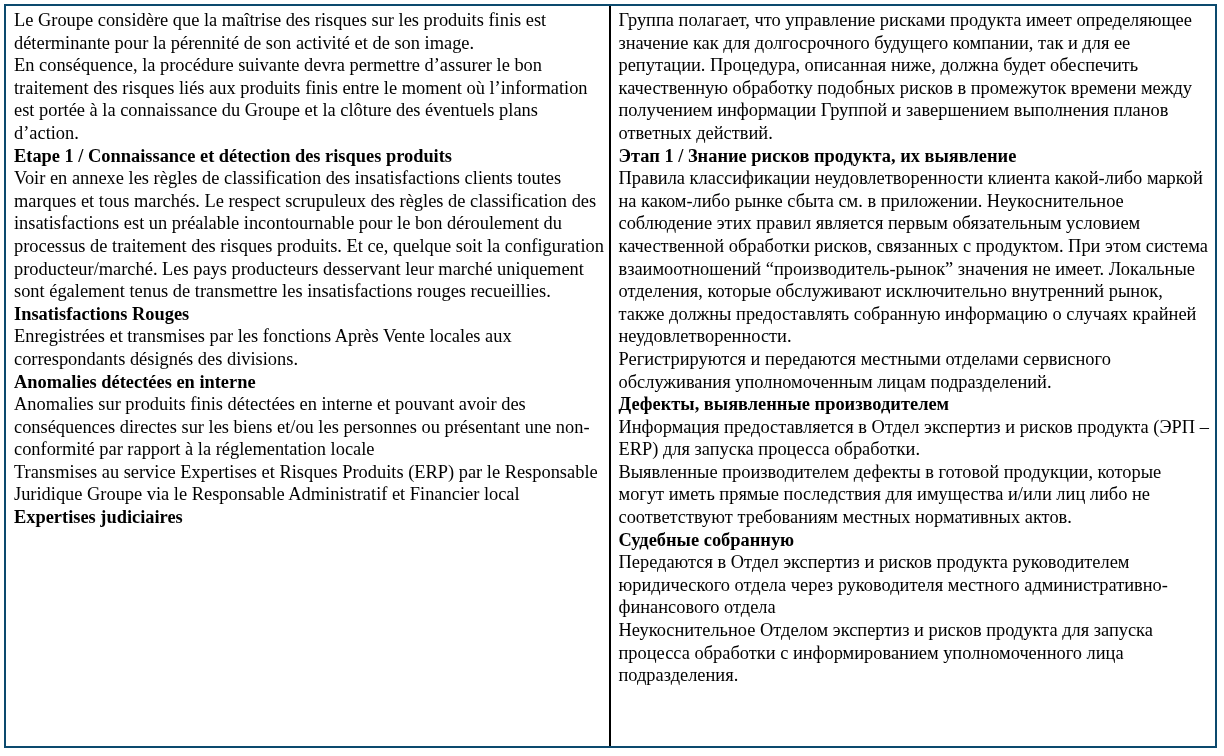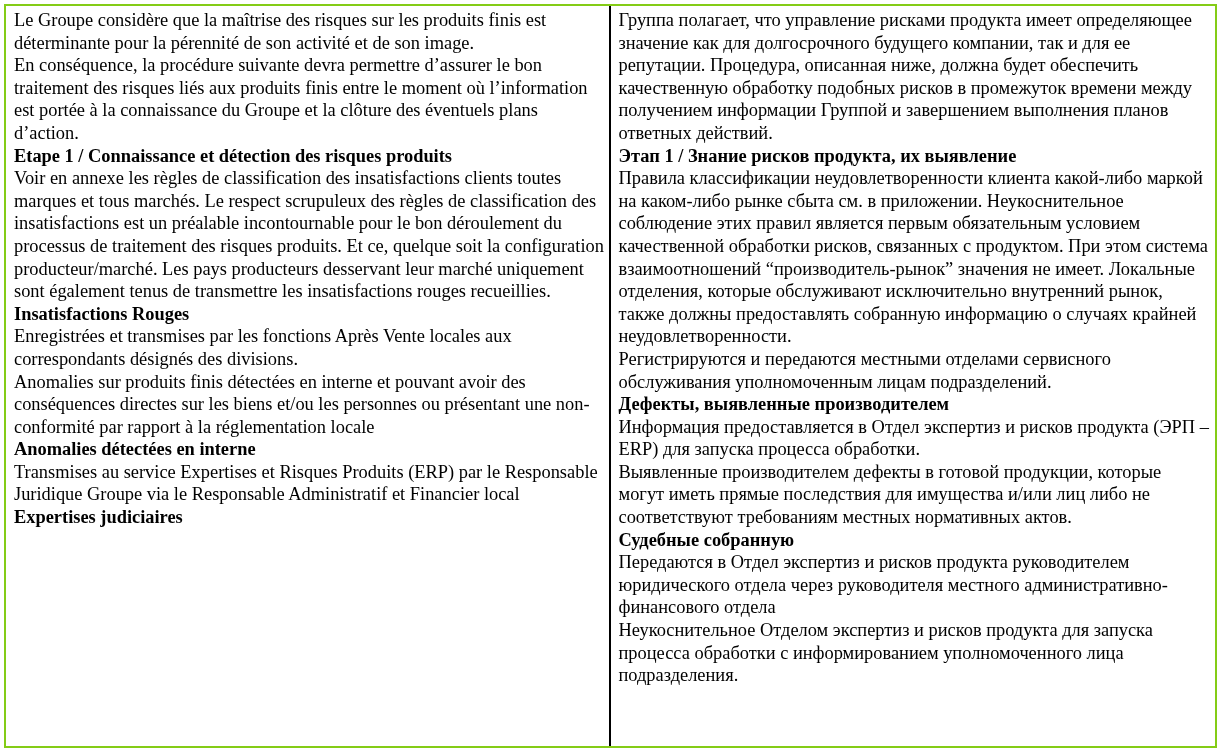--- a/index.html
+++ b/index.html
@@ -13,21 +13,21 @@
     position: relative;
     font-family: "Liberation Serif", "DejaVu Serif", serif;
     color: #000000;
   }
   .doc-table {
     position: absolute;
     left: 4px;
     top: 4px;
     width: 1213px;
     height: 744px;
-    border: 2px solid #84cc16;
+    border: 2px solid #0c4a6e;
     box-sizing: border-box;
     display: flex;
     background: #ffffff;
   }
   .doc-col {
     width: 50%;
     box-sizing: border-box;
     padding: 3px 4px 3px 8px;
     overflow: hidden;
     font-size: 18.4px;
@@ -58,22 +58,22 @@
 <body>
 
 <div class="doc-table">
   <div class="doc-col left" id="col-left">
       <div class="block">Le Groupe considère que la maîtrise des risques sur les produits finis est déterminante pour la pérennité de son activité et de son image.</div>
       <div class="block">En conséquence, la procédure suivante devra permettre d’assurer le bon traitement des risques liés aux produits finis entre le moment où l’information est portée à la connaissance du Groupe et la clôture des éventuels plans d’action.</div>
       <div class="block bold">Etape 1 / Connaissance et détection des risques produits</div>
       <div class="block">Voir en annexe les règles de classification des insatisfactions clients toutes marques et tous marchés. Le respect scrupuleux des règles de classification des insatisfactions est un préalable incontournable pour le bon déroulement du processus de traitement des risques produits. Et ce, quelque soit la configuration producteur/marché. Les pays producteurs desservant leur marché uniquement sont également tenus de transmettre les insatisfactions rouges recueillies.</div>
       <div class="block bold">Insatisfactions Rouges</div>
       <div class="block">Enregistrées et transmises par les fonctions Après Vente locales aux correspondants désignés des divisions.</div>
+      <div class="block bold">Anomalies détectées en interne</div>
       <div class="block">Anomalies sur produits finis détectées en interne et pouvant avoir des conséquences directes sur les biens et/ou les personnes ou présentant une non-conformité par rapport à la réglementation locale</div>
-      <div class="block bold">Anomalies détectées en interne</div>
       <div class="block">Transmises au service Expertises et Risques Produits (ERP) par le Responsable Juridique Groupe via le Responsable Administratif et Financier local</div>
       <div class="block bold">Expertises judiciaires</div>
     </div>
   <div class="doc-col right" id="col-right">
       <div class="block">Группа полагает, что управление рисками продукта имеет определяющее значение как для долгосрочного будущего компании, так и для ее репутации. Процедура, описанная ниже, должна будет обеспечить качественную обработку подобных рисков в промежуток времени между получением информации Группой и завершением выполнения планов ответных действий.</div>
       <div class="block bold">Этап 1 / Знание рисков продукта, их выявление</div>
       <div class="block">Правила классификации неудовлетворенности клиента какой-либо маркой на каком-либо рынке сбыта см. в приложении. Неукоснительное соблюдение этих правил является первым обязательным условием качественной обработки рисков, связанных с продуктом. При этом система взаимоотношений “производитель-рынок” значения не имеет. Локальные отделения, которые обслуживают исключительно внутренний рынок, также должны предоставлять собранную информацию о случаях крайней неудовлетворенности.</div>
       <div class="block">Регистрируются и передаются местными отделами сервисного обслуживания уполномоченным лицам подразделений.</div>
       <div class="block bold">Дефекты, выявленные производителем</div>
       <div class="block">Информация предоставляется в Отдел экспертиз и рисков продукта (ЭРП – ERP) для запуска процесса обработки.</div>

